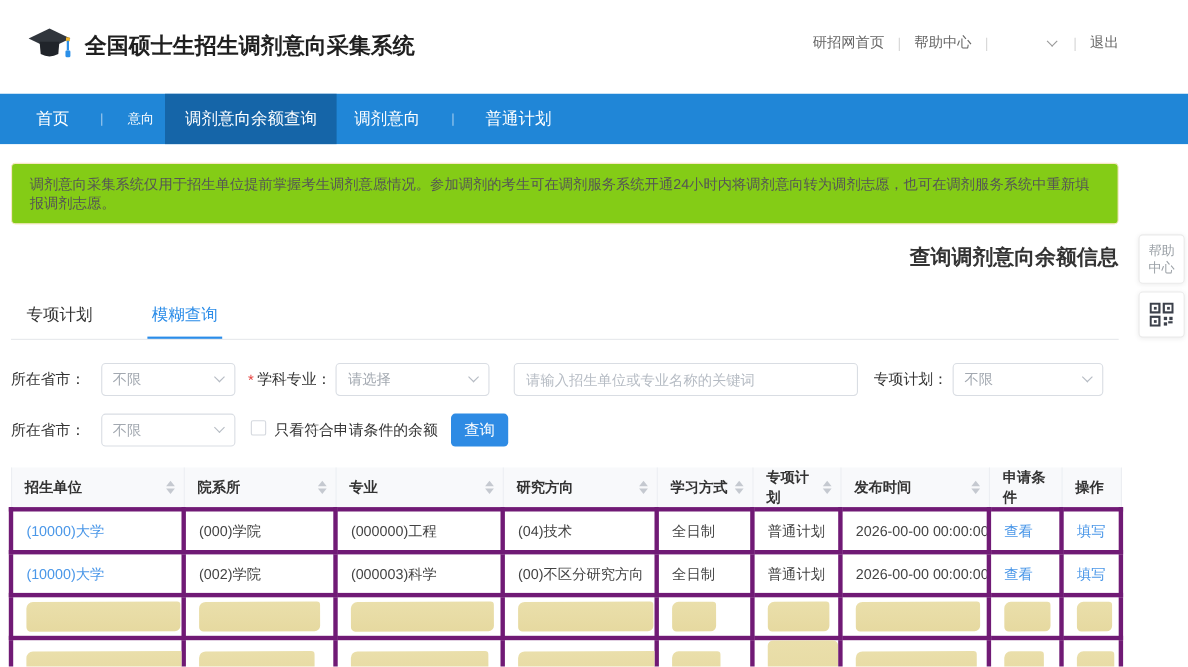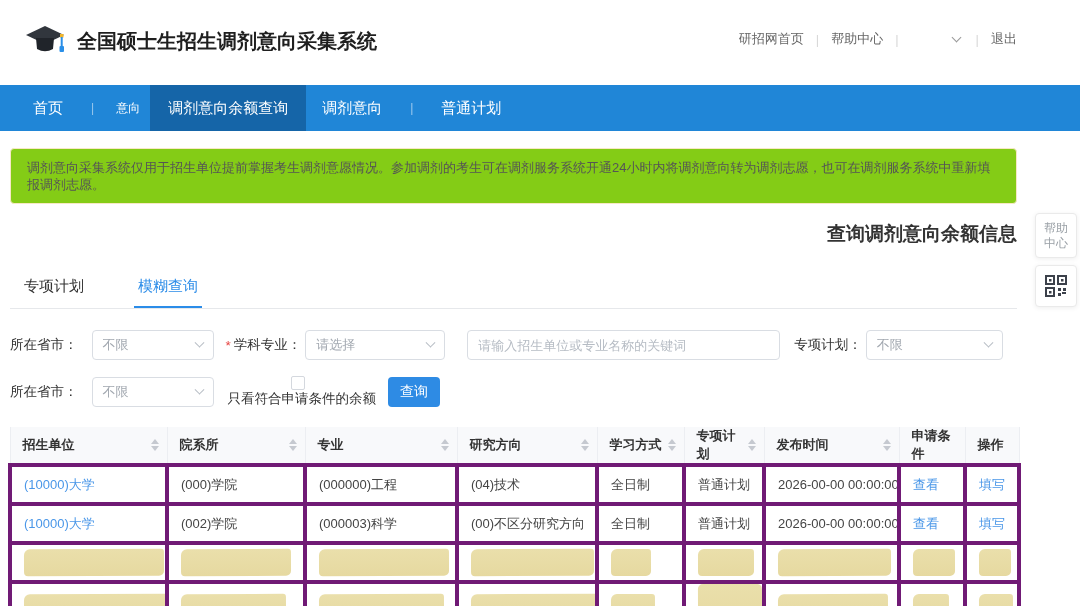--- a/index.html
+++ b/index.html
@@ -48,21 +48,21 @@
   .f-label { font-size:13.5px; color:#333; white-space:nowrap; }
   .req { color:#e64340; margin-right:3px; font-size:13.5px; }
   .select { height:30px; background:#fff; border:1px solid #d9dde3; border-radius:4px;
     display:flex; align-items:center; justify-content:space-between; padding:0 10px; cursor:pointer; }
   .select-value { font-size:13px; color:#a2a8b0; }
   .chev { width:7px; height:7px; border-right:1.5px solid #b6bcc4; border-bottom:1.5px solid #b6bcc4;
     transform:rotate(45deg) translate(-2px,-2px); }
   .kw-input { width:313px; height:30px; border:1px solid #d9dde3; border-radius:4px; padding:0 10px;
     font-size:13px; color:#333; outline:none; font-family:inherit; }
   .kw-input::placeholder { color:#b6bcc4; }
-  .checkbox-group { display:flex; align-items:center; margin-left:14px; cursor:pointer;flex-direction:column; }
+  .checkbox-group { display:flex; align-items:flex-start; margin-left:14px; cursor:pointer; }
   .checkbox { width:14px; height:14px; border:1px solid #d4d8de; border-radius:2px; background:#fff; margin-right:8px; }
   .cb-label { font-size:13.5px; color:#333; }
   .search-btn { margin-left:12px; width:52px; height:30px; background:#2e8be4; color:#fff; border:none;
     border-radius:4px; font-size:14px; cursor:pointer; font-family:inherit; }
 
   
   .tbl-wrap { margin:19px 0 0 8px; width:1009px; }
   table { border-collapse:collapse; table-layout:fixed; width:1009px; }
   thead th { background:#f8f9fb; height:35px; font-size:13px; color:#333; text-align:left;
     border:1px solid #eceef2; border-top:none; font-weight:700; }

